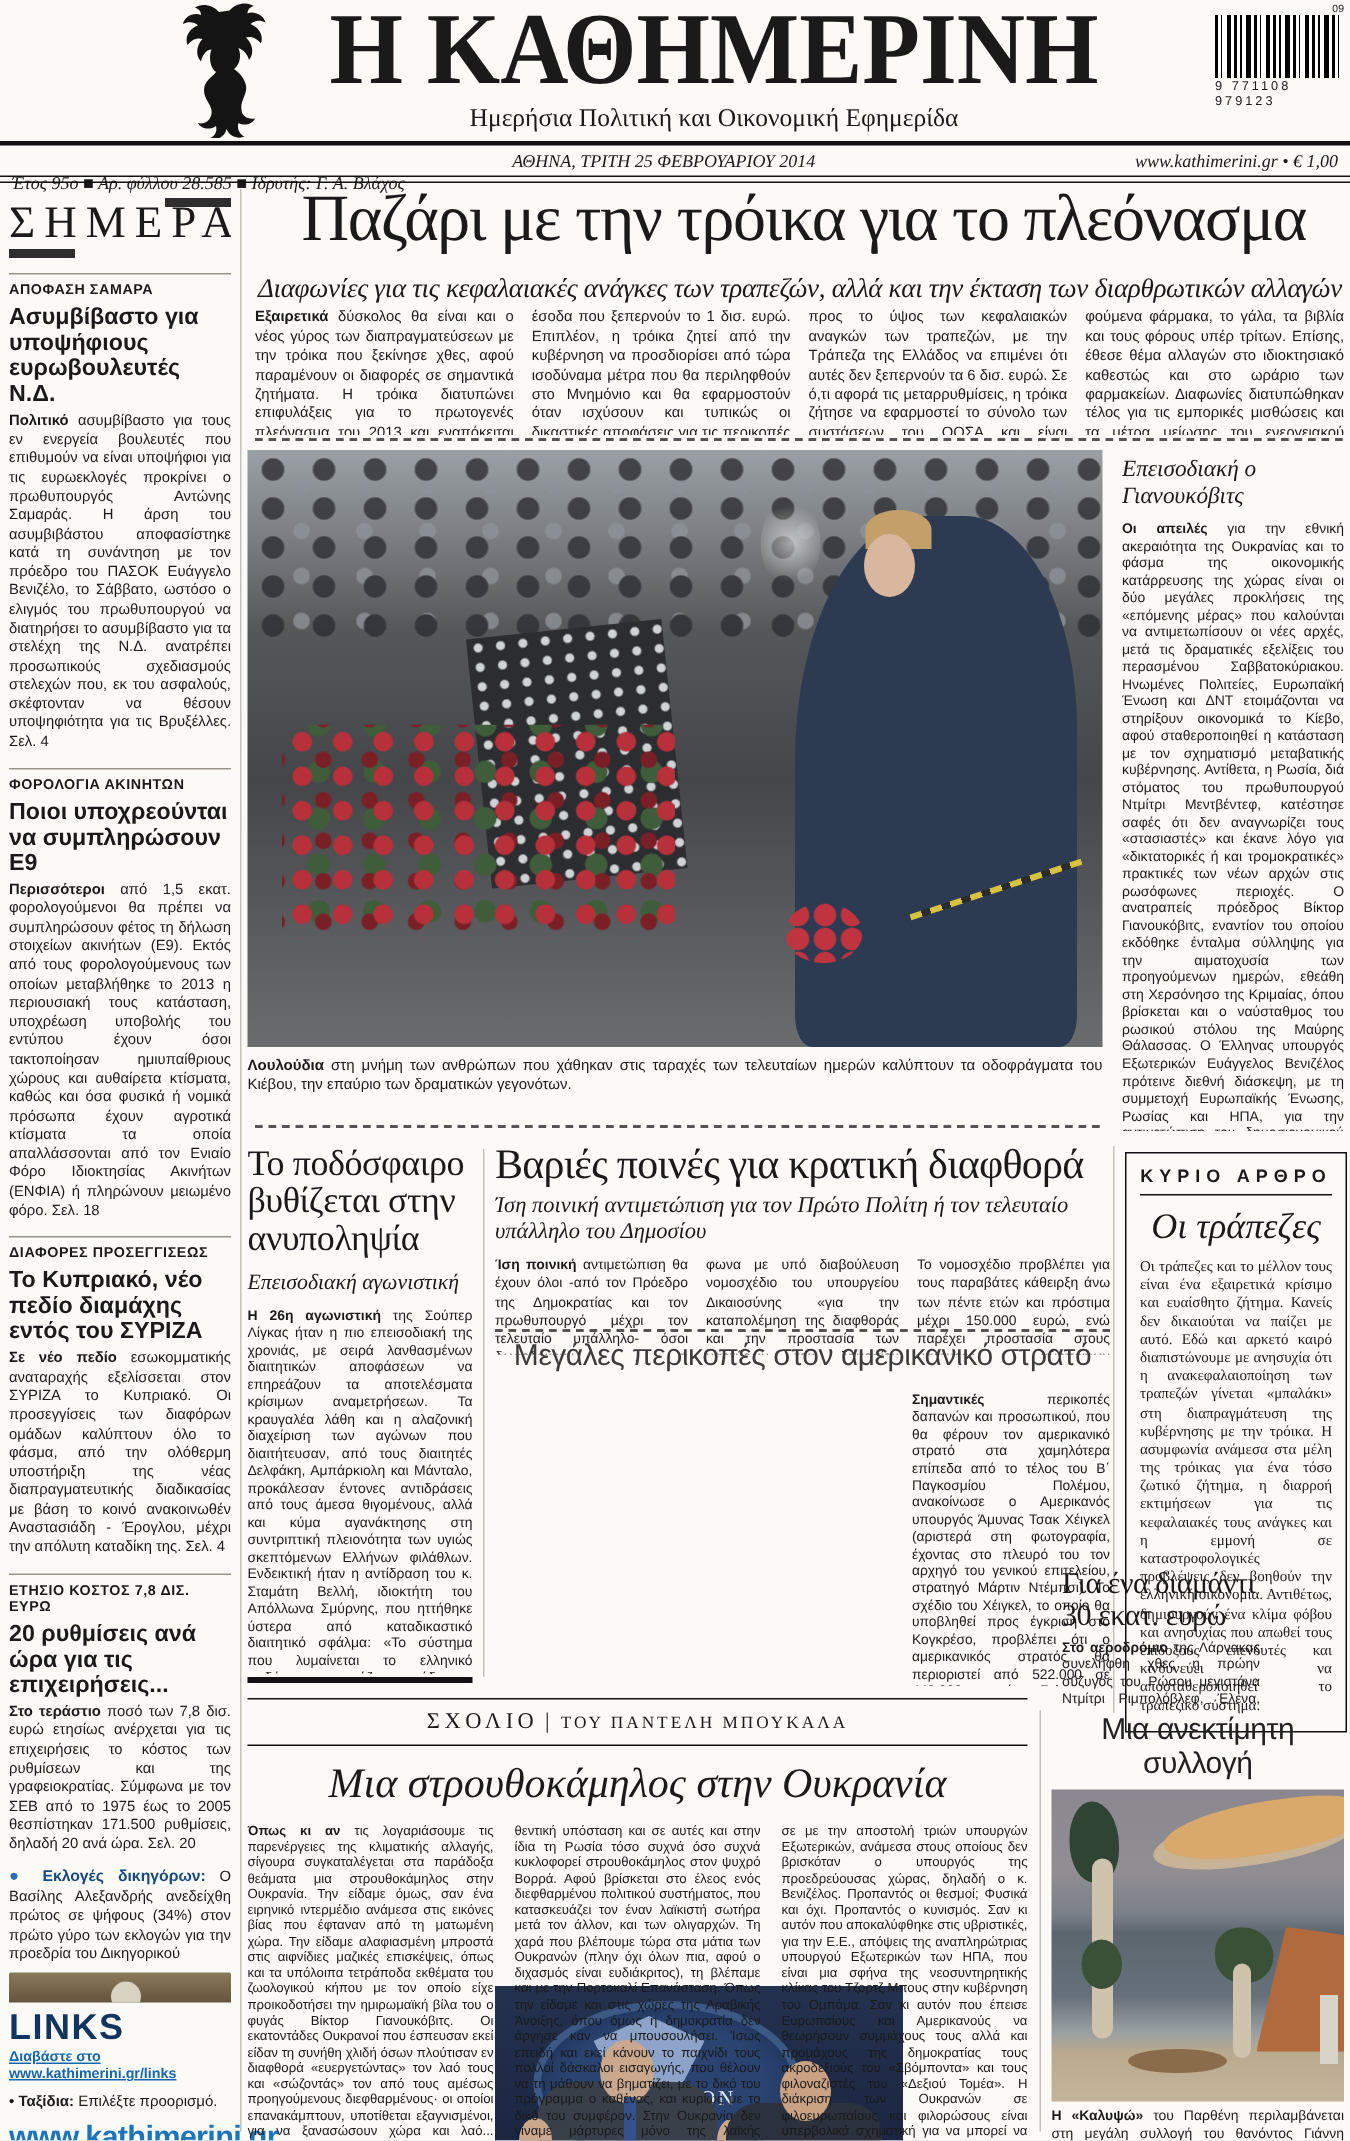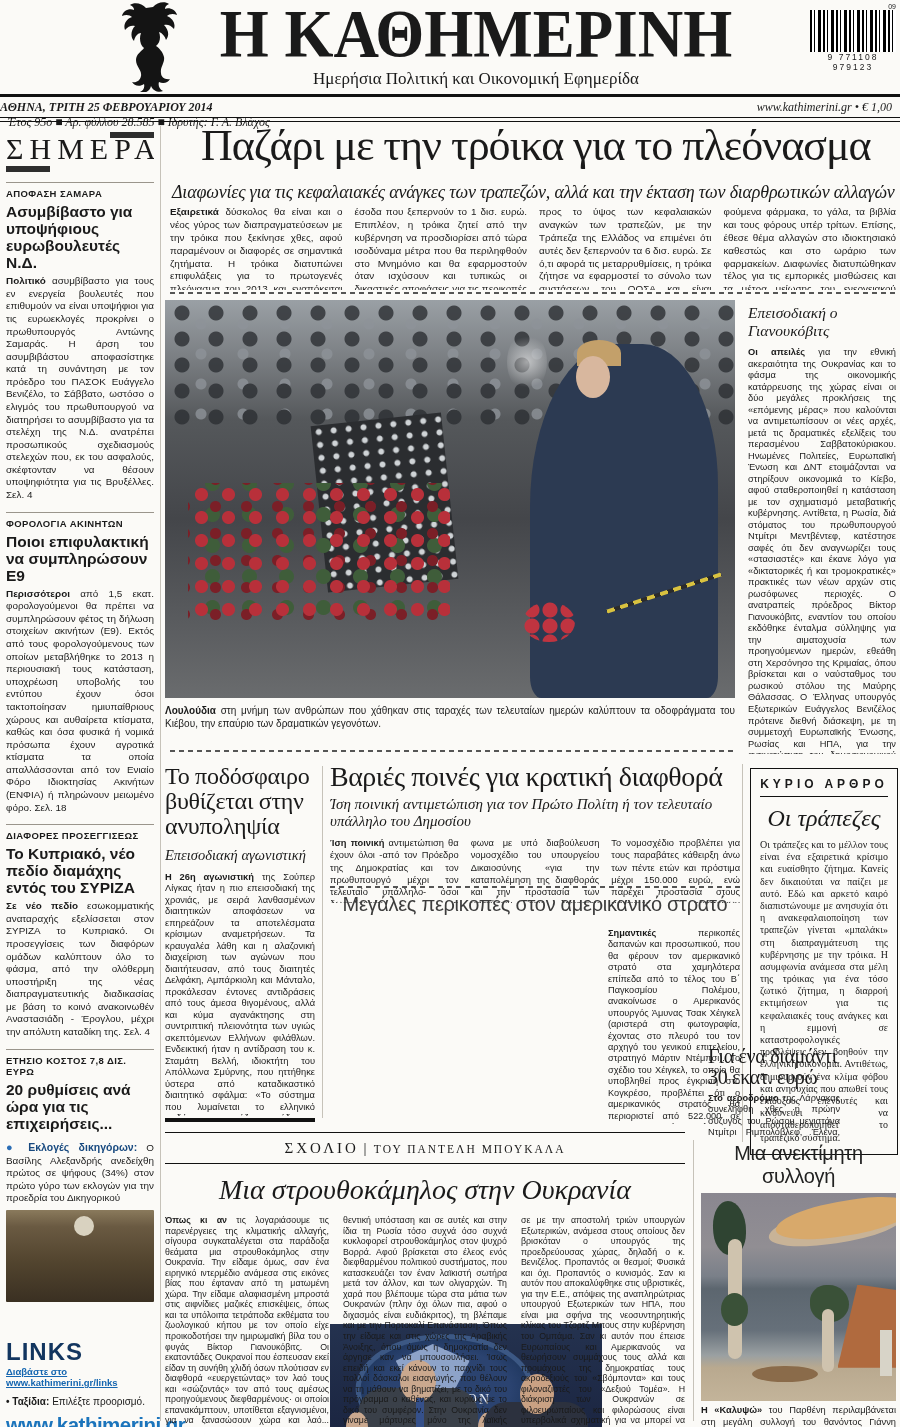--- a/index.html
+++ b/index.html
@@ -6,21 +6,21 @@
   #page{position:relative;width:900px;height:1427px;margin:0 auto;background:#fbfaf7;color:#1a1a1a;
         font-family:"Liberation Sans",sans-serif;overflow:hidden;}
   .abs{position:absolute;}
   .just{text-align:justify;}
   .clip{overflow:hidden;}
   
   .mast-title{font-family:"Liberation Serif",serif;font-weight:700;font-size:63px;letter-spacing:0px;
               text-align:center;line-height:1;transform:scaleY(1.08);}
   .mast-sub{font-family:"Liberation Serif",serif;font-size:17px;text-align:center;}
   .barcode{height:42px;background:repeating-linear-gradient(90deg,#000 0 2px,#fff 2px 4px,#000 4px 5px,#fff 5px 8px,#000 8px 11px,#fff 11px 13px);}
-  .barcode-num{font-size:8.5px;letter-spacing:2px;text-align:center;}
+  .barcode-num{font-size:8.5px;letter-spacing:2px;text-align:left;}
   .barcode-corner{font-size:7px;text-align:right;}
   .date-strip{border-top:3px solid #111;border-bottom:1px solid #111;height:20px;
               font-family:"Liberation Serif",serif;font-style:italic;font-size:12px;}
   .thin-rule{background:#111;height:1px;}
   
   .simera{font-family:"Liberation Serif",serif;font-size:30px;letter-spacing:6px;text-align:center;position:relative;padding:2px 0 6px;}
   .simera .barL{position:absolute;left:0;bottom:0;width:44px;height:6px;background:#2e2e2e;}
   .simera .barR{position:absolute;right:0;top:2px;width:44px;height:6px;background:#2e2e2e;}
   .kicker{font-size:9.5px;font-weight:700;letter-spacing:.4px;border-top:1px solid #9a958c;padding-top:5px;margin-top:10px;}
   .sb-title{font-size:15.5px;font-weight:700;line-height:1.1;margin:4px 0 4px;}
@@ -120,21 +120,21 @@
   <div class="abs mast-sub" style="left:178px;top:69px;width:596px;">Ημερήσια Πολιτική και Οικονομική Εφημερίδα</div>
 
   <div class="abs" style="left:810px;top:3px;width:86px;">
     <div class="barcode-corner">09</div>
     <div class="barcode"></div>
     <div class="barcode-num">9 771108 979123</div>
   </div>
 
   <div class="abs date-strip" style="left:0;top:94px;width:900px;">
     <span class="abs" style="left:8px;top:3px;margin-top:15px;">Έτος 95ο ■ Αρ. φύλλου 28.585 ■ Ιδρυτής: Γ. Α. Βλάχος</span>
-    <span class="abs" style="left:0;top:3px;width:885px;text-align:left;font-weight:bold;">ΑΘΗΝΑ, ΤΡΙΤΗ 25 ΦΕΒΡΟΥΑΡΙΟΥ 2014</span>
+    <span class="abs" style="left:0;top:3px;width:885px;text-align:center;">ΑΘΗΝΑ, ΤΡΙΤΗ 25 ΦΕΒΡΟΥΑΡΙΟΥ 2014</span>
     <span class="abs" style="right:8px;top:3px;">www.kathimerini.gr  •  € 1,00</span>
   </div>
   <div class="abs thin-rule" style="left:0;top:121px;width:900px;"></div>
 
   <div class="abs vline" style="left:160px;top:126px;height:1295px;"></div>
 
   <div class="abs clip" style="left:6px;top:130px;width:148px;height:1205px;">
     <div class="simera">
       <span>ΣΗΜΕΡΑ</span>
       <span class="barL"></span>
@@ -142,33 +142,34 @@
     </div>
 
     <div>
       <div class="kicker">ΑΠΟΦΑΣΗ ΣΑΜΑΡΑ</div>
       <div class="sb-title">Ασυμβίβαστο για υποψήφιους ευρωβουλευτές Ν.Δ.</div>
       <div class="sb-body just"><span class="lead-w">Πολιτικό</span> <span>ασυμβίβαστο για τους εν ενεργεία βουλευτές που επιθυμούν να είναι υποψήφιοι για τις ευρωεκλογές προκρίνει ο πρωθυπουργός Αντώνης Σαμαράς. Η άρση του ασυμβιβάστου αποφασίστηκε κατά τη συνάντηση με τον πρόεδρο του ΠΑΣΟΚ Ευάγγελο Βενιζέλο, το Σάββατο, ωστόσο ο ελιγμός του πρωθυπουργού να διατηρήσει το ασυμβίβαστο για τα στελέχη της Ν.Δ. ανατρέπει προσωπικούς σχεδιασμούς στελεχών που, εκ του ασφαλούς, σκέφτονταν να θέσουν υποψηφιότητα για τις Βρυξέλλες. Σελ. 4</span></div>
     </div>
 
     <div>
       <div class="kicker">ΦΟΡΟΛΟΓΙΑ ΑΚΙΝΗΤΩΝ</div>
-      <div class="sb-title">Ποιοι επιφυλακτική να συμπληρώσουν Ε9</div>
+      <div class="sb-title">Ποιοι υποχρεούνται να συμπληρώσουν Ε9</div>
       <div class="sb-body just"><span class="lead-w">Περισσότεροι</span> <span>από 1,5 εκατ. φορολογούμενοι θα πρέπει να συμπληρώσουν φέτος τη δήλωση στοιχείων ακινήτων (Ε9). Εκτός από τους φορολογούμενους των οποίων μεταβλήθηκε το 2013 η περιουσιακή τους κατάσταση, υποχρέωση υποβολής του εντύπου έχουν όσοι τακτοποίησαν ημιυπαίθριους χώρους και αυθαίρετα κτίσματα, καθώς και όσα φυσικά ή νομικά πρόσωπα έχουν αγροτικά κτίσματα τα οποία απαλλάσσονται από τον Ενιαίο Φόρο Ιδιοκτησίας Ακινήτων (ΕΝΦΙΑ) ή πληρώνουν μειωμένο φόρο. Σελ. 18</span></div>
     </div>
 
     <div>
       <div class="kicker">ΔΙΑΦΟΡΕΣ ΠΡΟΣΕΓΓΙΣΕΩΣ</div>
       <div class="sb-title">Το Κυπριακό, νέο πεδίο διαμάχης εντός του ΣΥΡΙΖΑ</div>
       <div class="sb-body just"><span class="lead-w">Σε νέο πεδίο</span> <span>εσωκομματικής αναταραχής εξελίσσεται στον ΣΥΡΙΖΑ το Κυπριακό. Οι προσεγγίσεις των διαφόρων ομάδων καλύπτουν όλο το φάσμα, από την ολόθερμη υποστήριξη της νέας διαπραγματευτικής διαδικασίας με βάση το κοινό ανακοινωθέν Αναστασιάδη - Έρογλου, μέχρι την απόλυτη καταδίκη της. Σελ. 4</span></div>
     </div>
 
     <div>
       <div class="kicker">ΕΤΗΣΙΟ ΚΟΣΤΟΣ 7,8 ΔΙΣ. ΕΥΡΩ</div>
       <div class="sb-title">20 ρυθμίσεις ανά ώρα για τις επιχειρήσεις...</div>
+      <div class="sb-body just"><span class="lead-w">Στο τεράστιο</span> <span>ποσό των 7,8 δισ. ευρώ ετησίως ανέρχεται για τις επιχειρήσεις το κόστος των ρυθμίσεων και της γραφειοκρατίας. Σύμφωνα με τον ΣΕΒ από το 1975 έως το 2005 θεσπίστηκαν 171.500 ρυθμίσεις, δηλαδή 20 ανά ώρα. Σελ. 20</span></div>
     </div>
 
     <div class="bullet-item just">
       <span class="bullet-dot">●</span>
       <span class="bullet-label">Εκλογές δικηγόρων:</span>
       <span>Ο Βασίλης Αλεξανδρής ανεδείχθη πρώτος σε ψήφους (34%) στον πρώτο γύρο των εκλογών για την προεδρία του Δικηγορικού</span>
     </div>
     <div class="sb-photo">
       <div class="emblem"></div>
 

